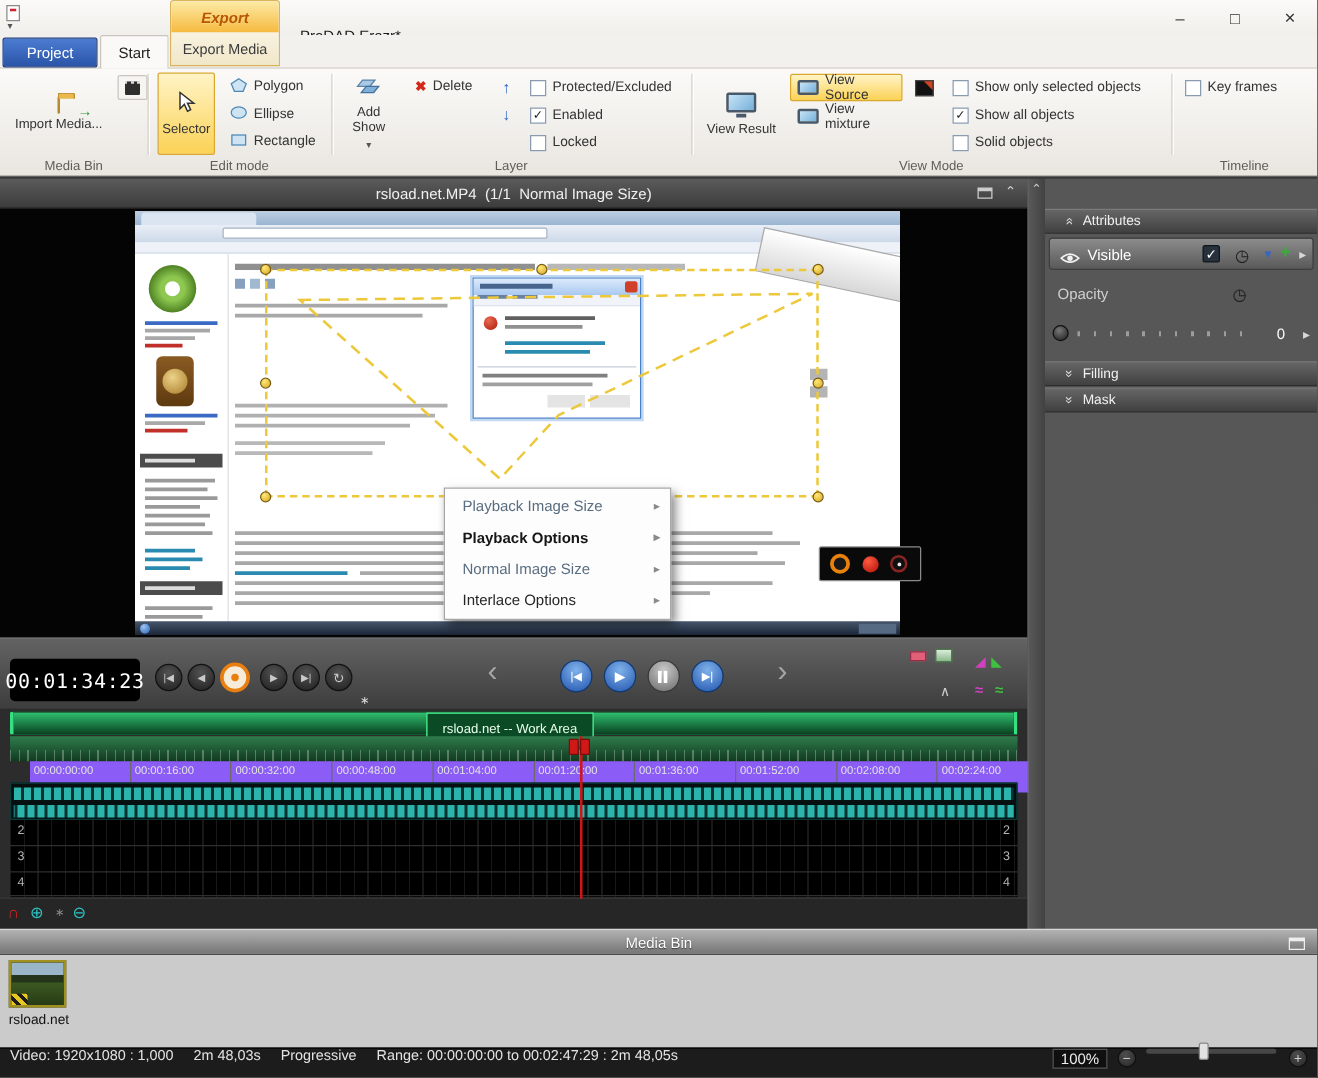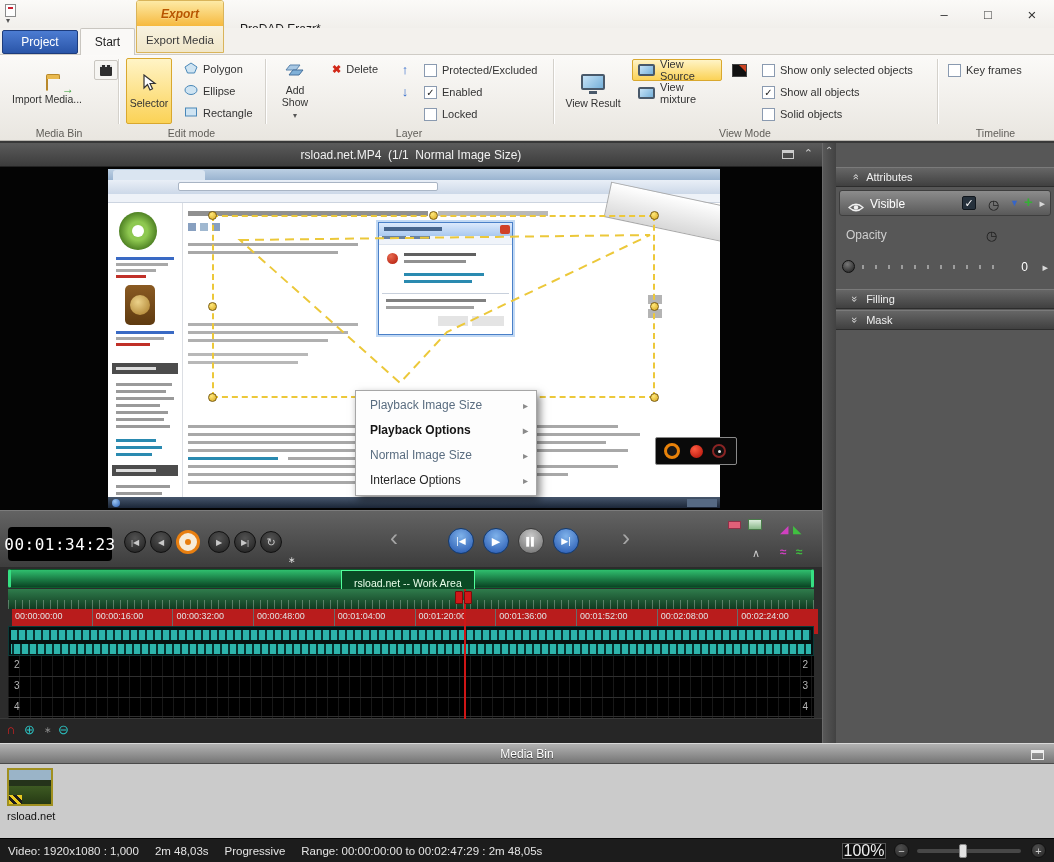--- a/index.html
+++ b/index.html
@@ -101,21 +101,21 @@
   .t-rec::after{content:"";position:absolute;left:6px;top:6px;width:6px;height:6px;border-radius:50%;background:#e87f10}
   .t-blue{background:radial-gradient(circle at 50% 30%,#7fb2ea,#2254ae);border:1px solid #123a70;color:#fff;width:26px;height:26px;font-size:9px}
   .t-gray{background:radial-gradient(circle at 50% 30%,#c9c9c9,#6a6a6a);border:1px solid #3a3a3a;color:#fff;width:26px;height:26px;font-size:8px;letter-spacing:-1px}
   .t-chev{position:absolute;font-size:24px;color:#a6a6a6;line-height:20px}
 
   
   .timeline{position:absolute;left:0;top:567px;width:822px;height:176px;background:#2c2c2c}
   .work-bar{position:absolute;left:8px;top:2px;width:806px;height:19px;background:linear-gradient(#2fbf6e,#0a4423);border:1px solid #0c5c2c;border-left:3px solid #35e082;border-right:3px solid #35e082;border-radius:2px}
   .work-label{position:absolute;left:330px;top:0;height:17px;padding:12px 12px;background:#0a4a24;border:1px solid #50ff9a;color:#eaffea;font-size:10.5px;display:flex;align-items:center}
   .ruler{position:absolute;left:8px;top:22px;width:806px;height:20px;background:repeating-linear-gradient(90deg,rgba(255,255,255,.28) 0 1px,transparent 1px 7px) 0 100%/100% 9px no-repeat,linear-gradient(#2f7c4c,#113a20)}
-  .tl-labels{position:absolute;left:12px;top:42px;width:806px;height:25px;background:#b91c1c;display:flex}
+  .tl-labels{position:absolute;left:24px;top:42px;width:806px;height:25px;background:#8b5cf6;display:flex}
   .tl-label{flex:1;border-left:1px solid #6a6a6a;color:#e2e2e2;font-size:9px;line-height:15px;padding-left:3px;overflow:hidden;white-space:nowrap}
   .clip-strip{position:absolute;left:8px;top:59px;width:806px;height:30px;background:#061010;border:1px solid #0b3a38}
   .clip-band{position:absolute;left:2px;width:800px;height:10px;background:repeating-linear-gradient(90deg,#2cb4ac 0 6px,#083230 6px 8px)}
   .tracks{position:absolute;left:8px;top:89px;width:806px;height:62px;background:repeating-linear-gradient(90deg,#181818 0 1px,transparent 1px 11px),#000}
   .track-row{position:relative;border-bottom:1px solid #2f2f2f}
   .track-num{position:absolute;top:3px;color:#b5b5b5;font-size:10px}
   .playhead-line{position:absolute;left:464px;top:22px;width:2px;height:130px;background:#d01616;z-index:6}
   .playhead-flag{position:absolute;top:24px;width:8px;height:13px;background:#d01818;border:1px solid #7a0c0c;border-radius:1px;z-index:7}
   .tl-bottom{position:absolute;left:0;top:151px;width:822px;height:25px;background:#262626;border-top:1px solid #3a3a3a}
   .tl-ico{position:absolute;top:3px;font-size:13px}
@@ -144,23 +144,23 @@
 
   
   .mediabin-header{position:absolute;left:0;top:743px;width:1054px;height:21px;background:linear-gradient(#b2b2b2,#757575);border-top:1px solid #d8d8d8;border-bottom:1px solid #4a4a4a;color:#fff;font-size:12px;display:flex;align-items:center;justify-content:center;text-shadow:0 1px 1px #333}
   .mb-panel-ico{position:absolute;right:10px;top:6px;width:13px;height:10px;border:1px solid #eee;border-top:3px solid #eee}
   .mediabin-content{position:absolute;left:0;top:764px;width:1054px;height:74px;background:#cbcbcb}
   .thumb{position:absolute;left:7px;top:4px;width:46px;height:38px;border:2px solid #a09020;background:#24331a;overflow:hidden}
   .thumb-sky{position:absolute;left:0;top:0;width:100%;height:10px;background:#9ab4c8}
   .thumb-ground{position:absolute;left:0;bottom:0;width:100%;height:18px;background:linear-gradient(#3d5a22,#263a14)}
   .thumb-stripe{position:absolute;left:0;bottom:0;width:13px;height:9px;background:repeating-linear-gradient(45deg,#e8c820 0 3px,#1c1c1c 3px 6px)}
   .thumb-label{position:absolute;left:7px;top:46px;font-size:11px;color:#111}
-  .statusbar{position:absolute;left:0;top:838px;width:1054px;height:24px;background:#1c1c1c;border-top:1px solid #000;display:flex;align-items:center;padding:0 8px;color:#e4e4e4;font-size:11.5px}
+  .statusbar{position:absolute;left:0;top:838px;width:1054px;height:24px;background:#1c1c1c;border-top:1px solid #000;display:flex;padding:0 8px;color:#e4e4e4;font-size:11.5px}
   .sb-item{margin-right:16px;white-space:pre}
-  .zoom-box{width:44px;height:16px;background:#101010;border:1px solid #555;color:#eee;font-size:16px;display:flex;align-items:center;justify-content:center;margin-right:8px}
+  .zoom-box{width:44px;height:16px;background:#101010;border:1px solid #555;color:#eee;font-size:12px;display:flex;align-items:center;justify-content:center;margin-right:8px}
   .zoom-circle{width:15px;height:15px;border-radius:50%;background:radial-gradient(circle at 40% 30%,#4e4e4e,#262626);border:1px solid #111;color:#ccc;font-size:11px;display:flex;align-items:center;justify-content:center;margin-right:8px}
   .zoom-slider{position:relative;width:104px;height:4px;background:#474747;border-radius:2px;margin-right:10px}
   .zoom-handle{position:absolute;left:42px;top:-5px;width:8px;height:14px;background:#e2e2e2;border:1px solid #888;border-radius:2px}
 </style>
 </head>
 <body>
 
 <div id="window">
 
   <div class="titlebar">

